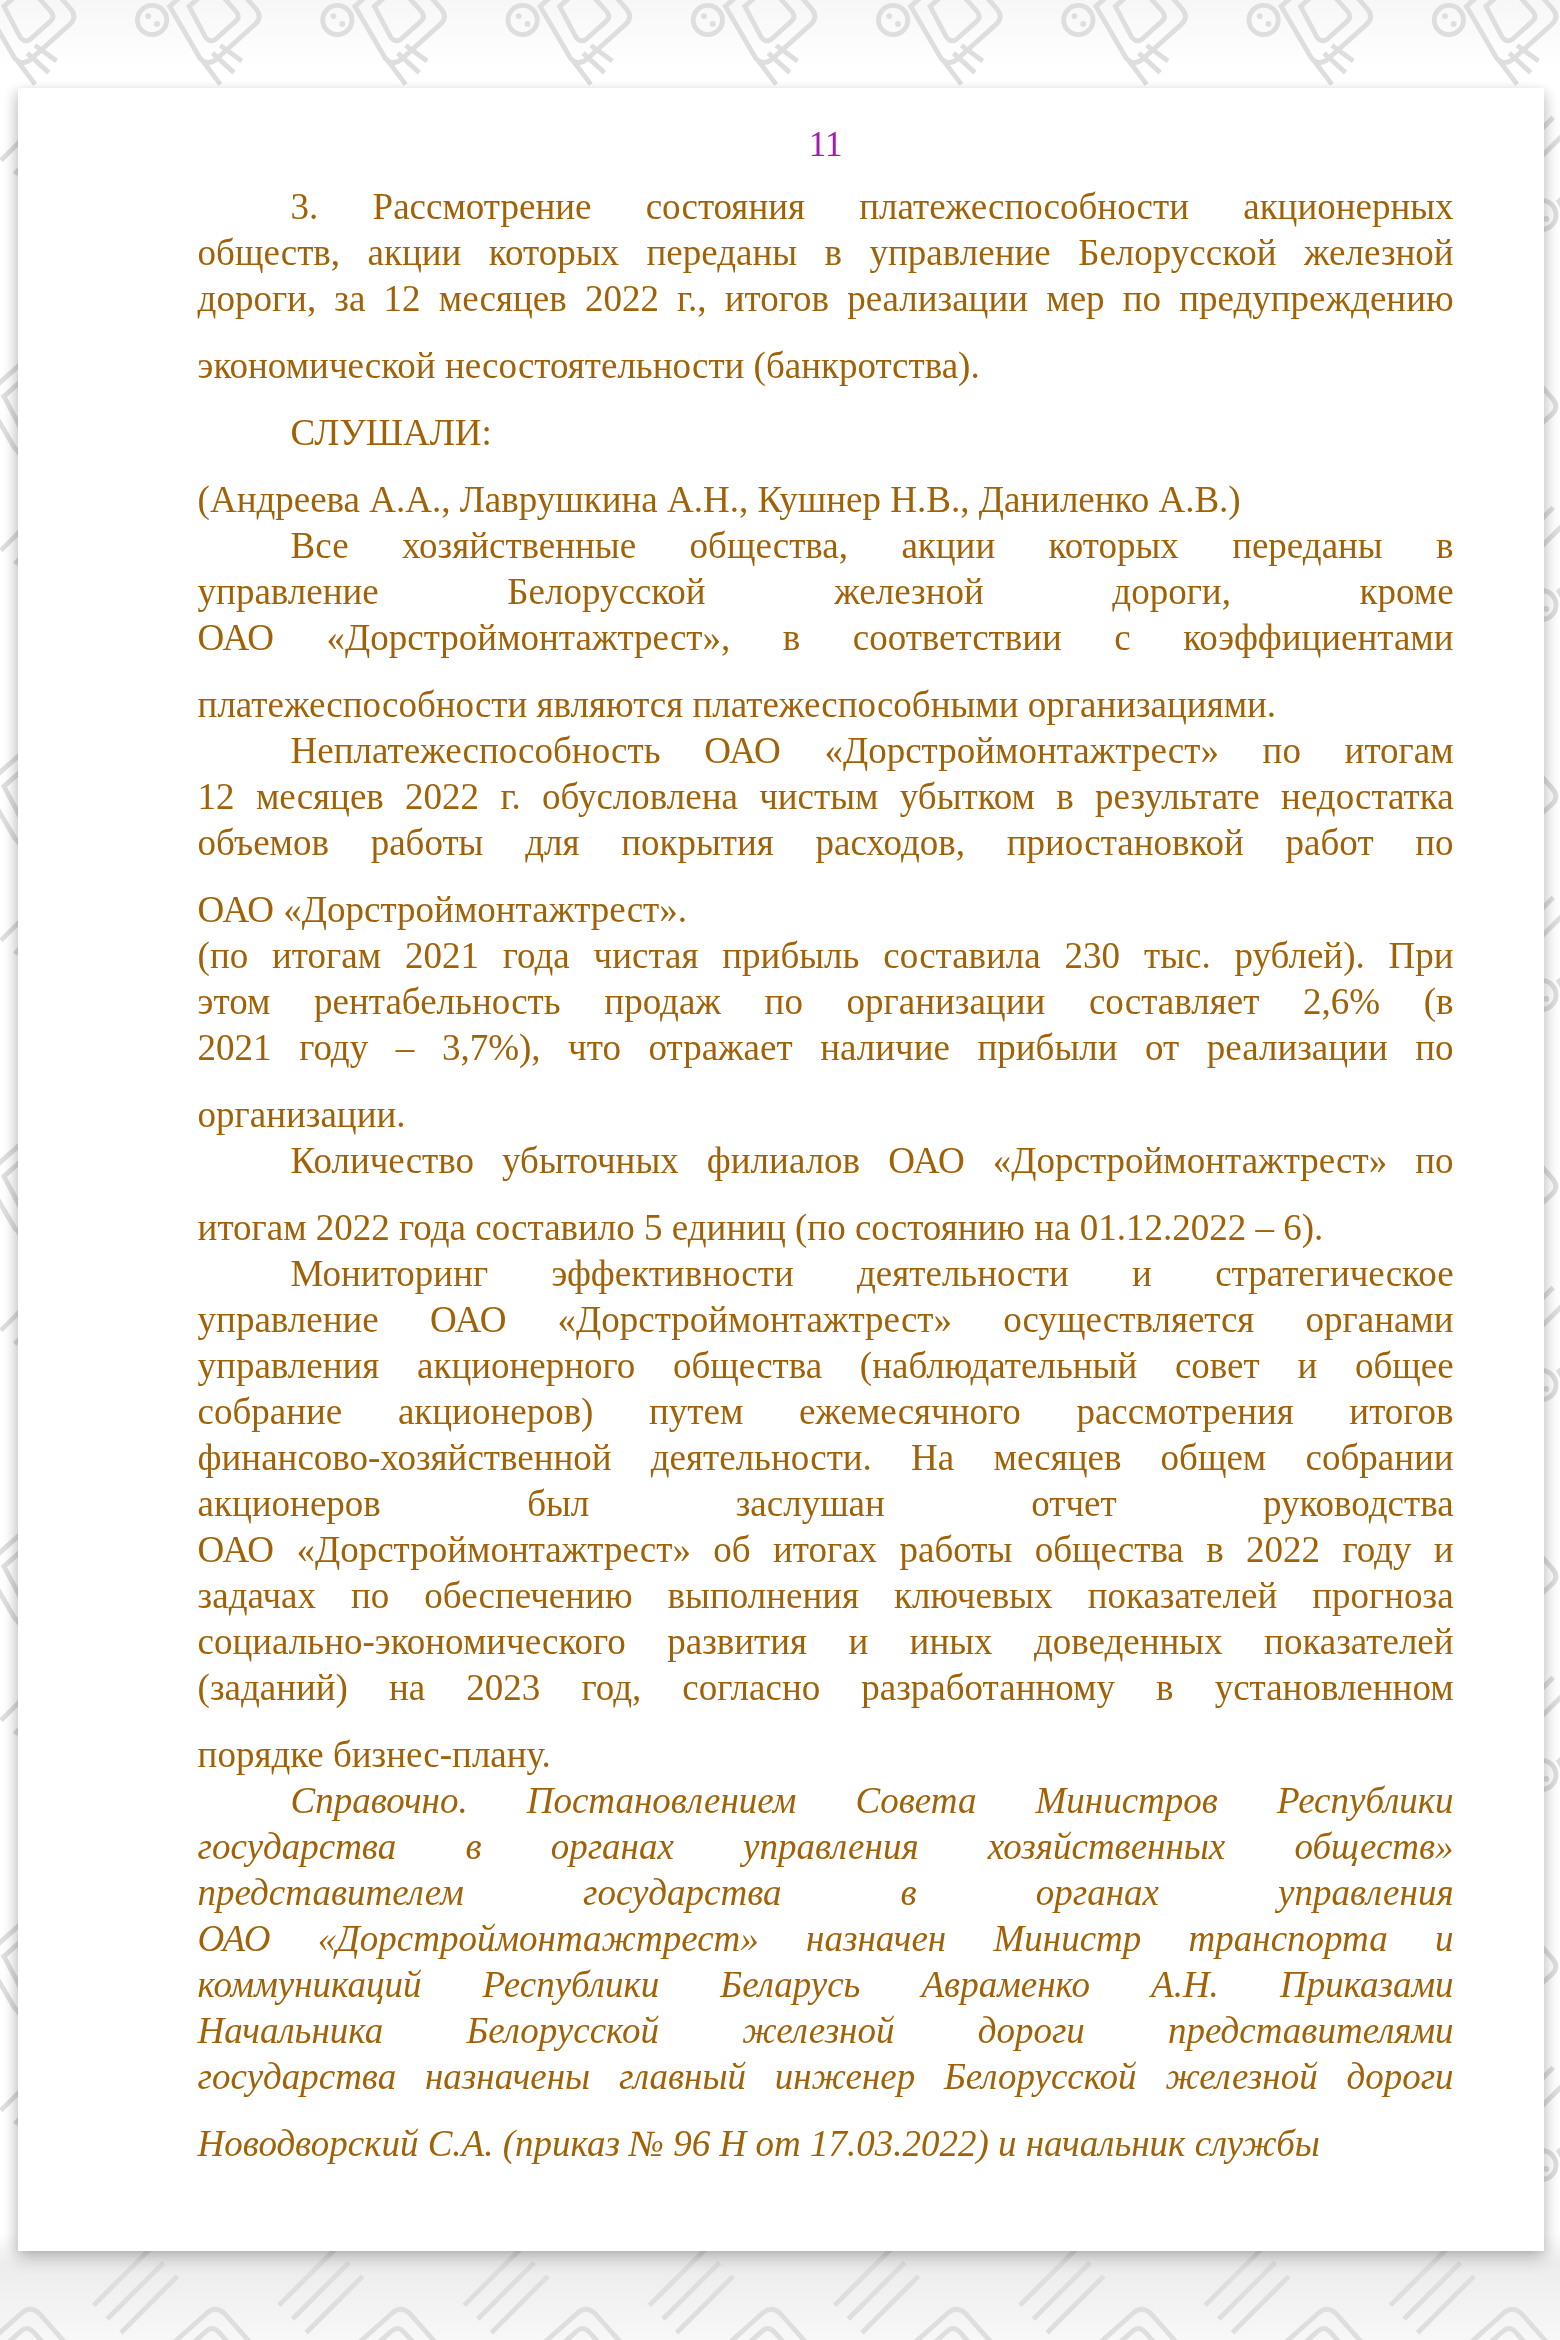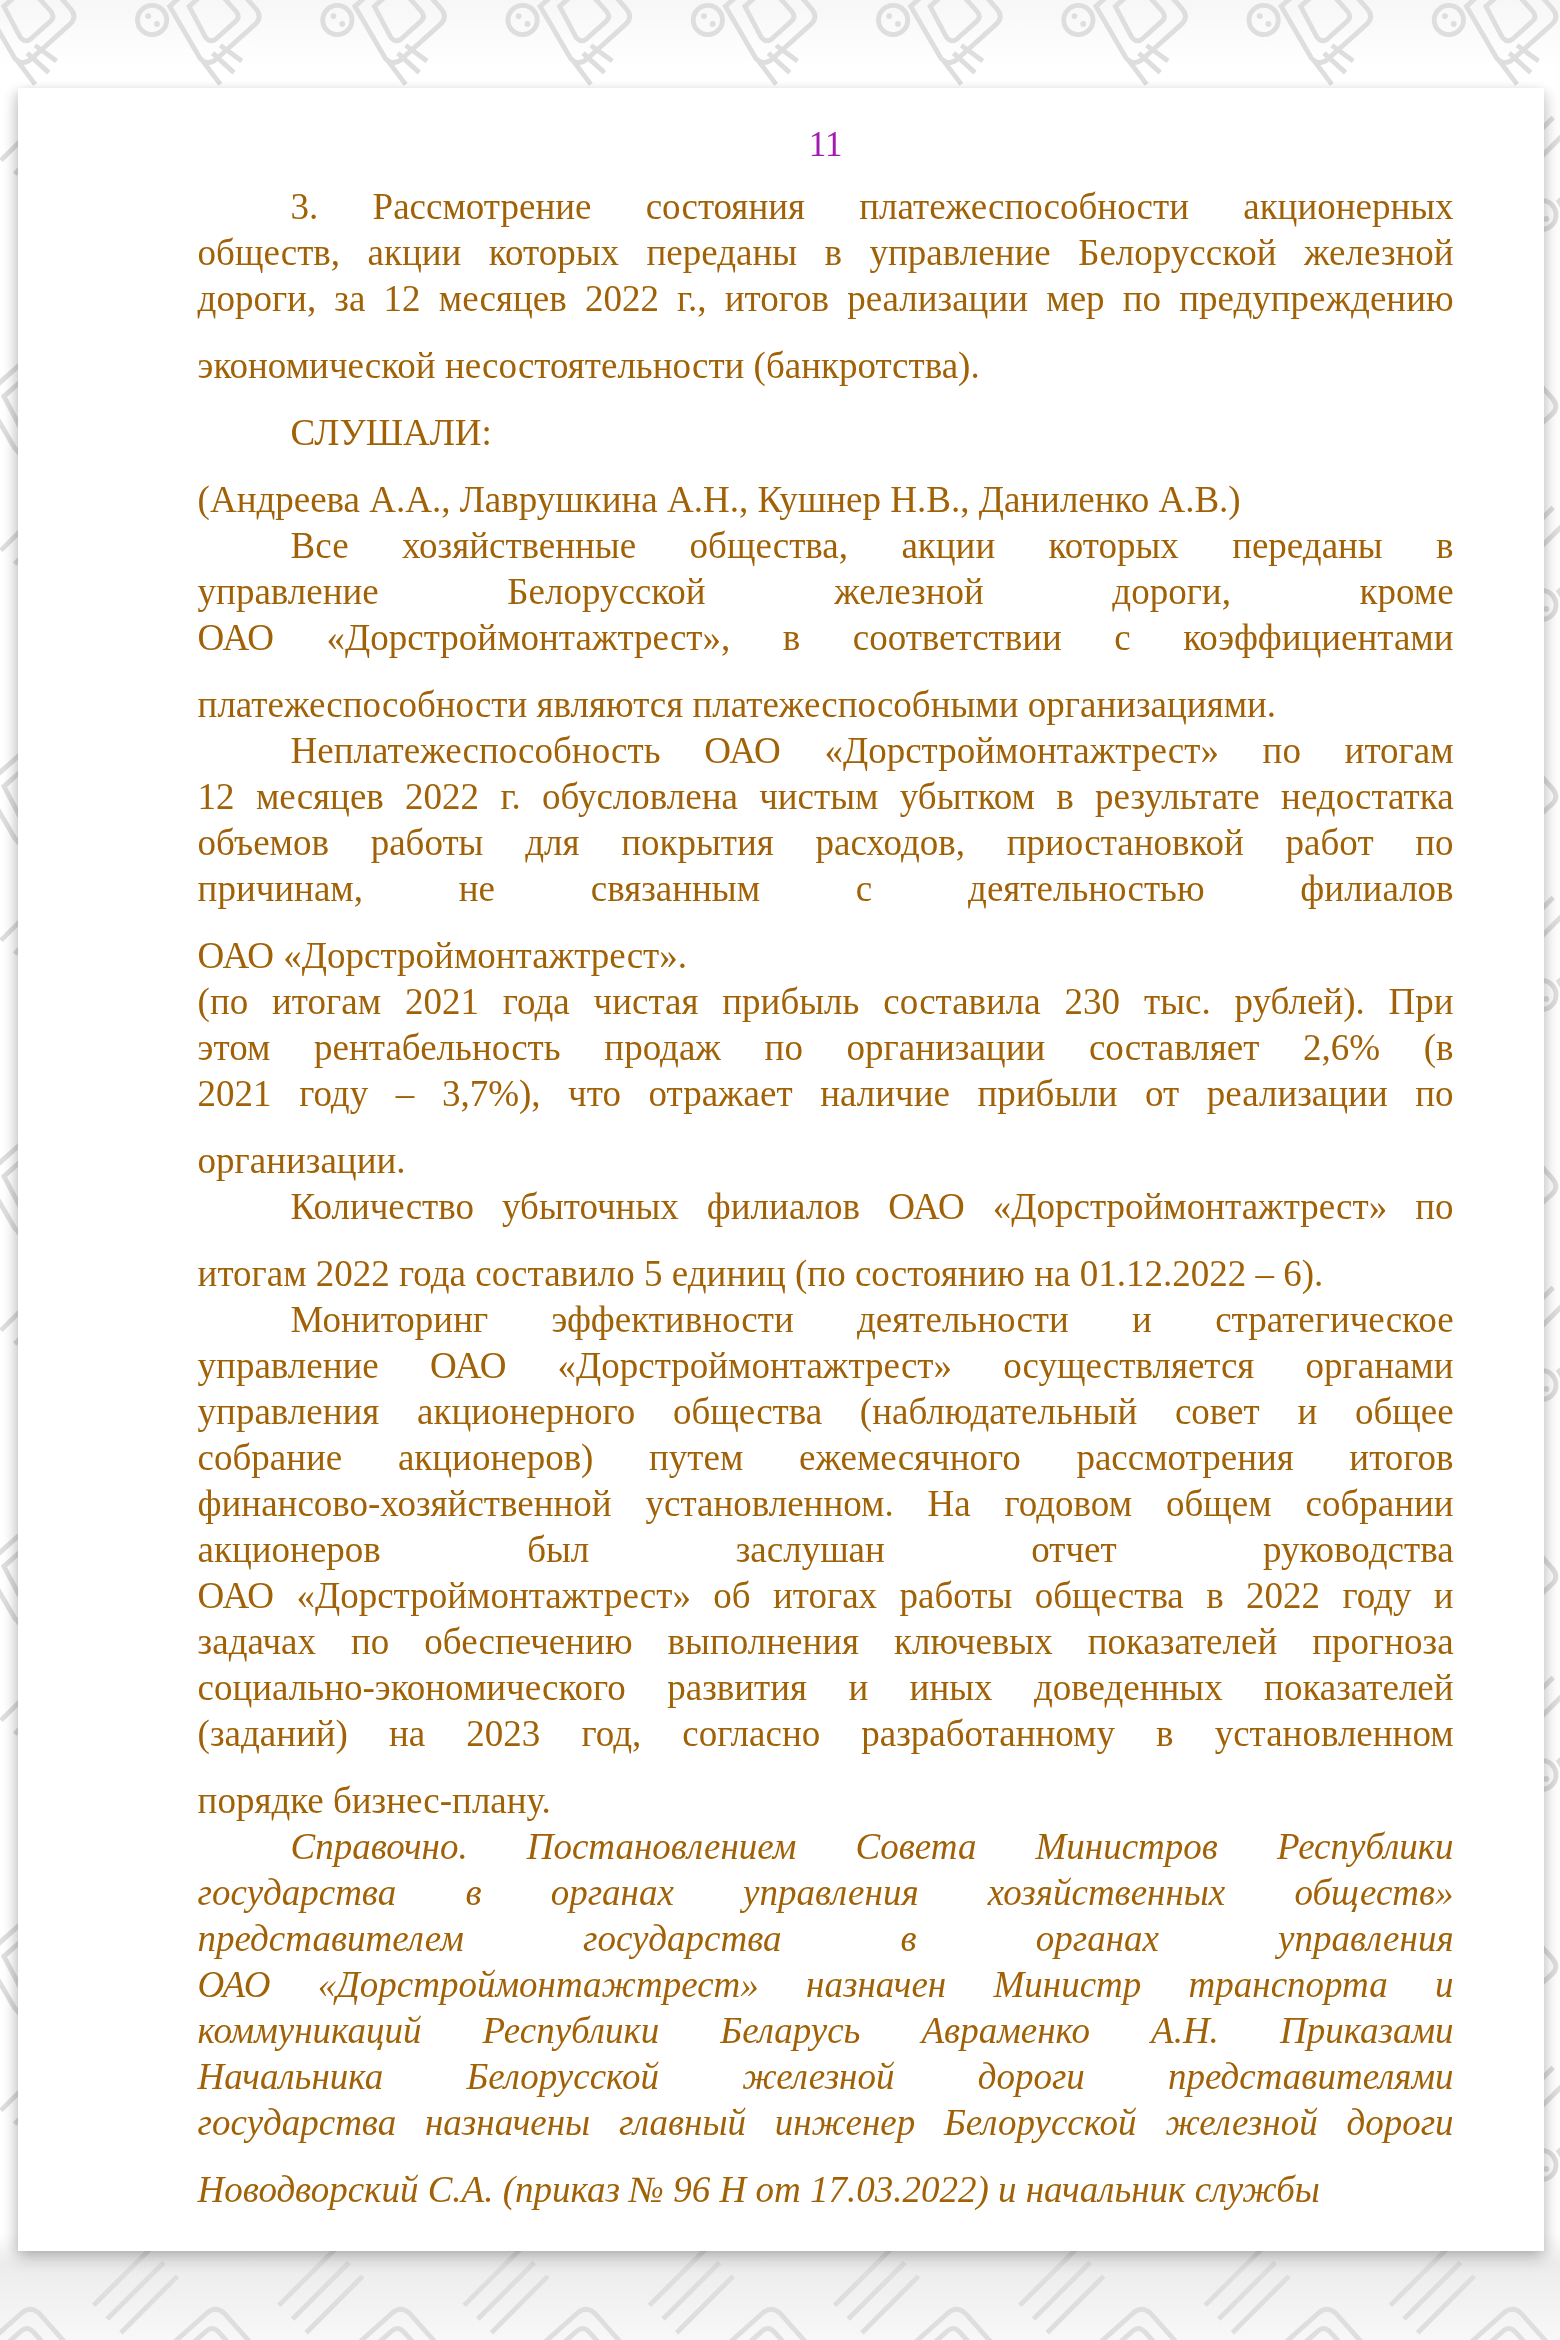--- a/index.html
+++ b/index.html
@@ -219,39 +219,38 @@
         <div class="para">
           <div class="line fill indent">Все хозяйственные общества, акции которых переданы в</div>
           <div class="line fill">управление Белорусской железной дороги, кроме</div>
           <div class="line fill">ОАО&nbsp;«Дорстроймонтажтрест», в соответствии с коэффициентами</div>
           <div class="line last">платежеспособности являются платежеспособными организациями.</div>
         </div>
         <div class="para">
           <div class="line fill indent">Неплатежеспособность ОАО&nbsp;«Дорстроймонтажтрест» по итогам</div>
           <div class="line fill">12 месяцев 2022 г. обусловлена чистым убытком в результате недостатка</div>
           <div class="line fill">объемов работы для покрытия расходов, приостановкой работ по</div>
-          <div class="line fill">причинам, не связанным с деятельностью филиалов</div>
           <div class="line last">ОАО&nbsp;«Дорстроймонтажтрест».</div>
         </div>
         <div class="para">
           <div class="line fill">(по итогам 2021 года чистая прибыль составила 230 тыс. рублей). При</div>
           <div class="line fill">этом рентабельность продаж по организации составляет 2,6% (в</div>
           <div class="line fill">2021 году – 3,7%), что отражает наличие прибыли от реализации по</div>
           <div class="line last">организации.</div>
         </div>
         <div class="para">
           <div class="line fill indent">Количество убыточных филиалов ОАО&nbsp;«Дорстроймонтажтрест» по</div>
           <div class="line last">итогам 2022 года составило 5 единиц (по состоянию на 01.12.2022 – 6).</div>
         </div>
         <div class="para">
           <div class="line fill indent">Мониторинг эффективности деятельности и стратегическое</div>
           <div class="line fill">управление ОАО&nbsp;«Дорстроймонтажтрест» осуществляется органами</div>
           <div class="line fill">управления акционерного общества (наблюдательный совет и общее</div>
           <div class="line fill">собрание акционеров) путем ежемесячного рассмотрения итогов</div>
-          <div class="line fill">финансово-хозяйственной установленном. На годовом общем собрании</div>
+          <div class="line fill">финансово-хозяйственной деятельности. На месяцев общем собрании</div>
           <div class="line fill">акционеров был заслушан отчет руководства</div>
           <div class="line fill">ОАО&nbsp;«Дорстроймонтажтрест» об итогах работы общества в 2022 году и</div>
           <div class="line fill">задачах по обеспечению выполнения ключевых показателей прогноза</div>
           <div class="line fill">социально-экономического развития и иных доведенных показателей</div>
           <div class="line fill">(заданий) на 2023 год, согласно разработанному в установленном</div>
           <div class="line last">порядке бизнес-плану.</div>
         </div>
         <div class="para italic">
           <div class="line fill indent">Справочно. Постановлением Совета Министров Республики</div>
           <div class="line fill">государства в органах управления хозяйственных обществ»</div>

